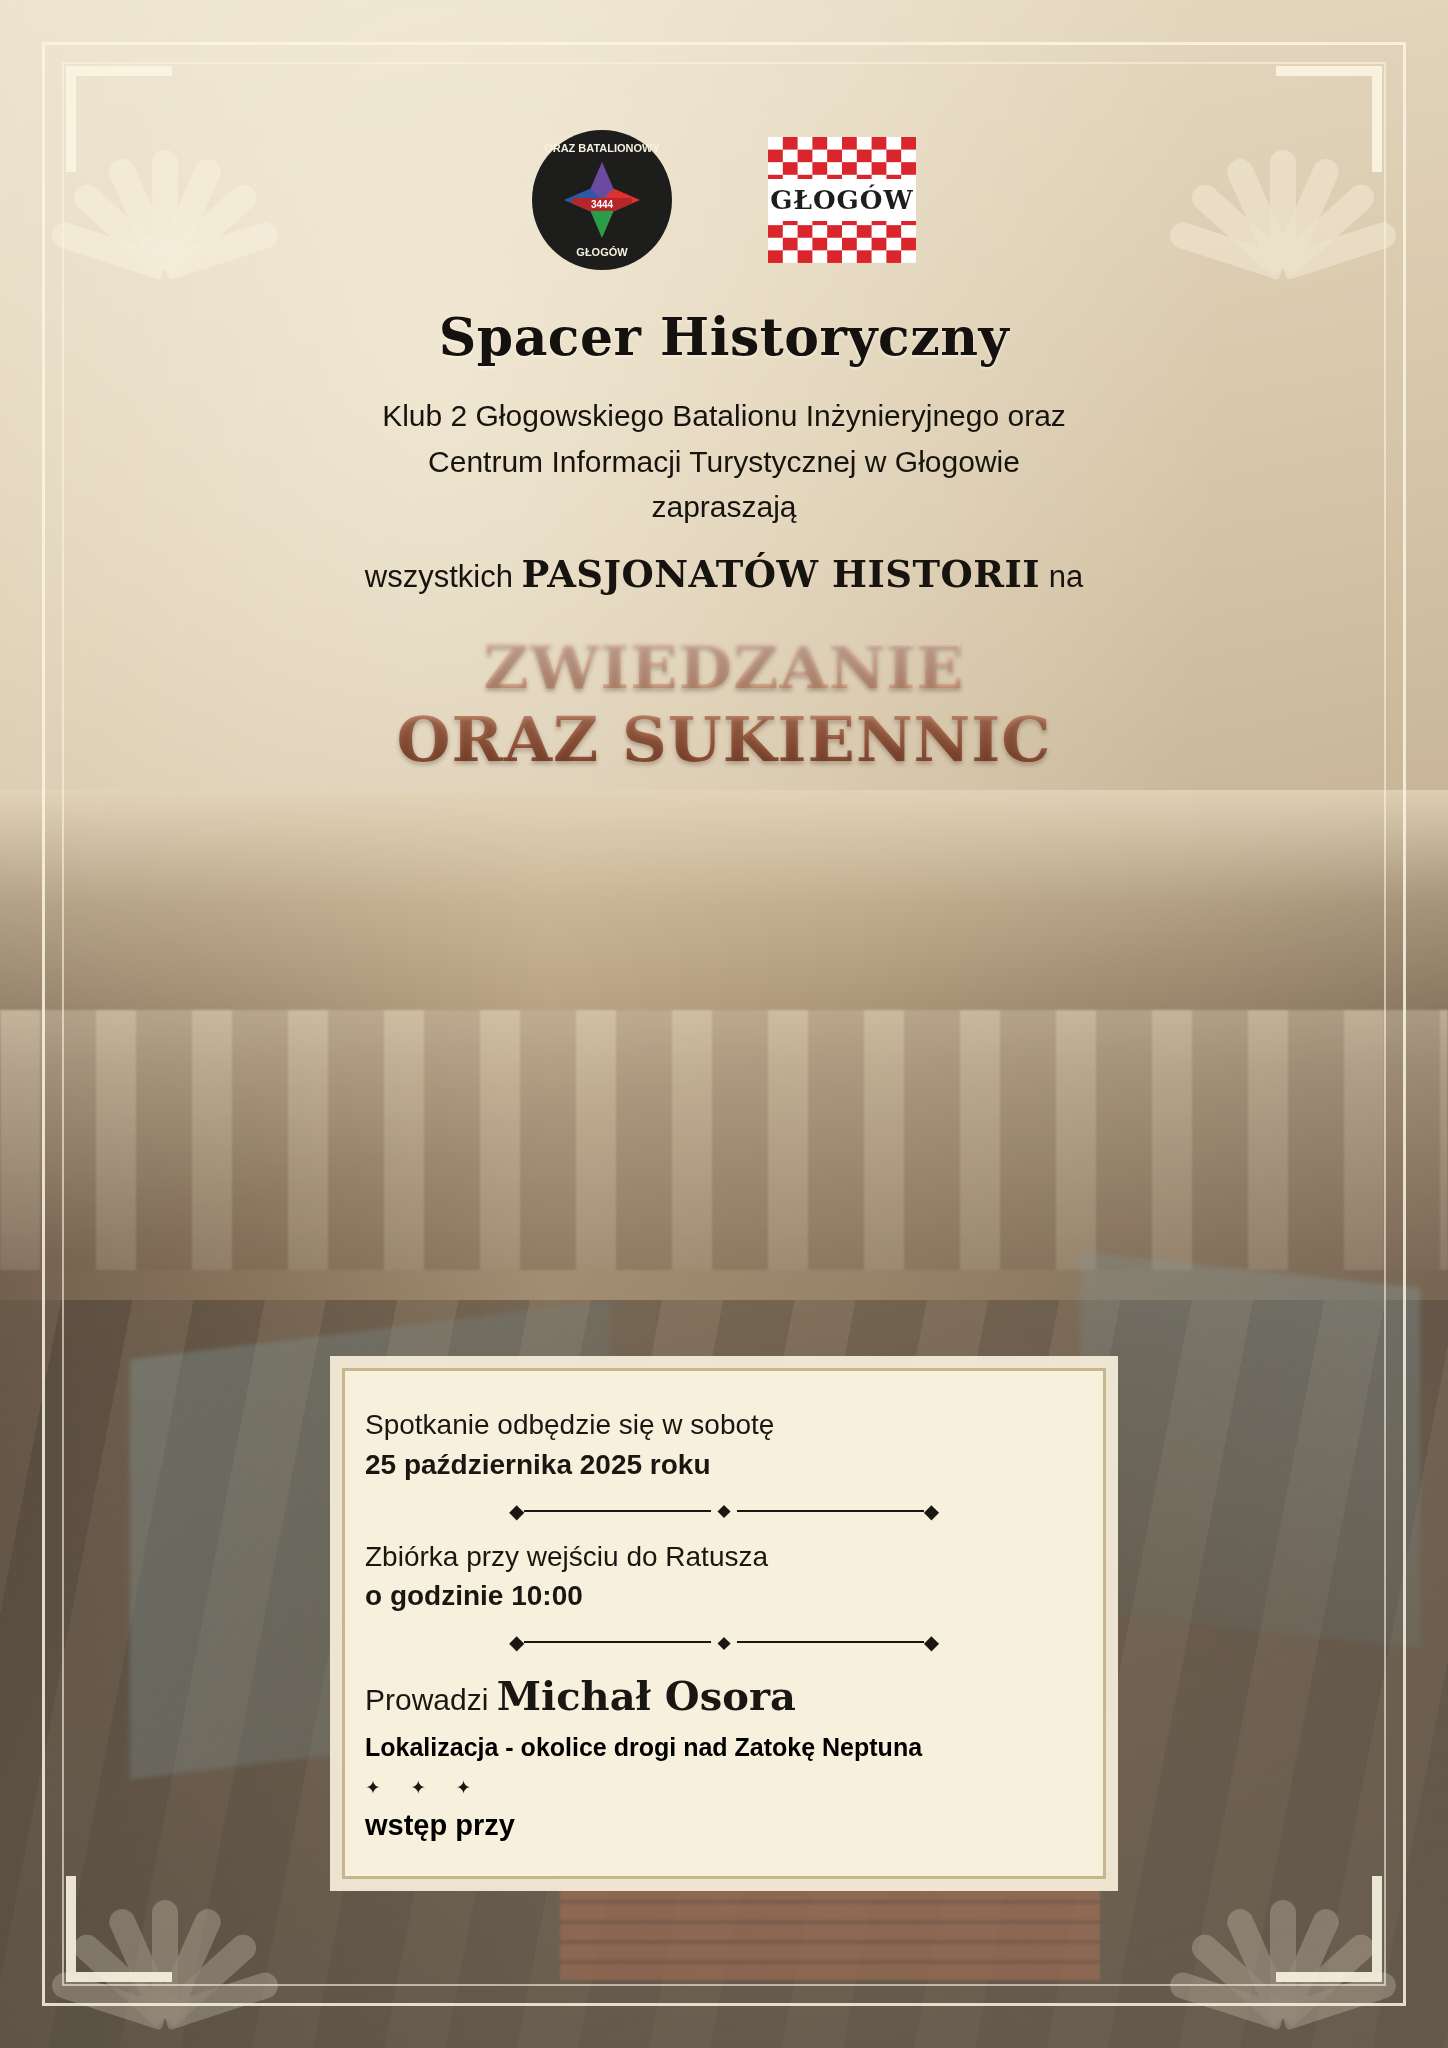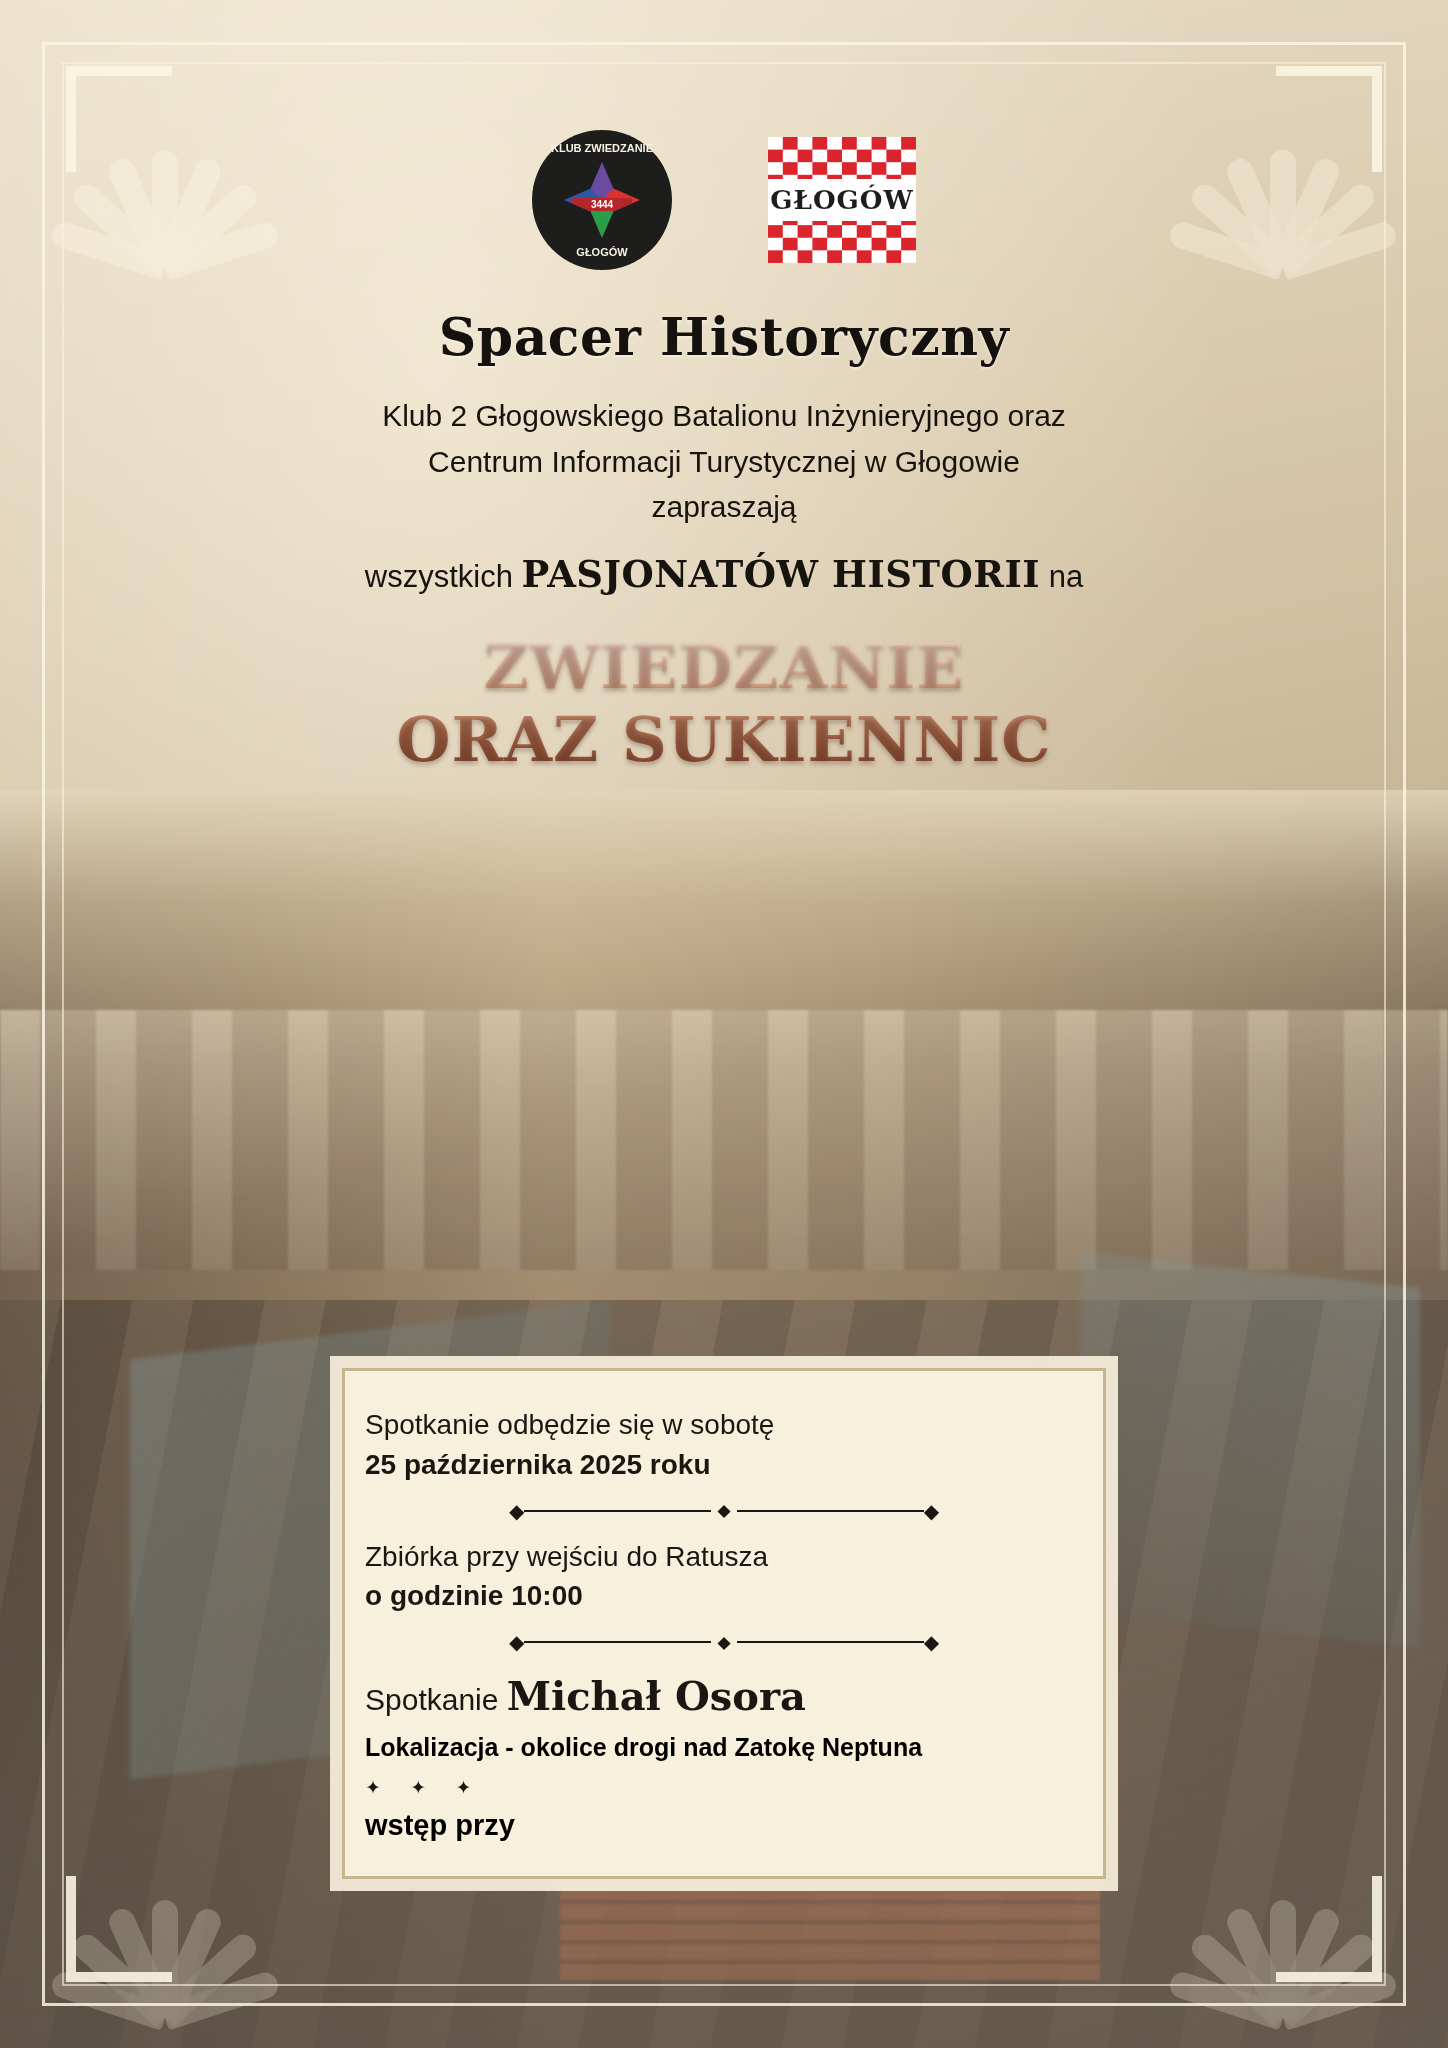--- a/index.html
+++ b/index.html
@@ -410,21 +410,21 @@
   <div class="frame-inner"></div>
   <div class="corner-orn corner-tl"></div>
   <div class="corner-orn corner-tr"></div>
   <div class="corner-orn corner-bl"></div>
   <div class="corner-orn corner-br"></div>
 
   <div class="content">
 
     <div class="logos">
       <div class="logo-club">
-        <div class="ring-top">KLUB ZWIEDZANIE</div>
+        <div class="ring-top">ORAZ BATALIONOWY</div>
         <div class="emblem">
           <span class="emblem-num">3444</span>
         </div>
         <div class="ring-bottom">GŁOGÓW</div>
       </div>
 
       <div class="logo-city">
         <div class="band">
           <span>GŁOGÓW</span>
         </div>
@@ -463,19 +463,19 @@
     <div class="d-line d-bold">o godzinie 10:00</div>
 
     <div class="divider">
       <span class="arrow-l">◆</span>
       <span class="bar"></span>
       <span class="dia">◆</span>
       <span class="bar"></span>
       <span class="arrow-r">◆</span>
     </div>
 
-    <div class="d-line d-lead"><span>Spotkanie </span><span class="name">Michał Osora</span></div>
+    <div class="d-line d-lead"><span>Prowadzi </span><span class="name">Michał Osora</span></div>
     <div class="d-loc">Lokalizacja - okolice drogi nad Zatokę Neptuna</div>
     <div class="sparkles">✦ ✦ ✦</div>
     <div class="d-free">wstęp przy</div>
   </div>
 
 </div>
 
 </body></html>

